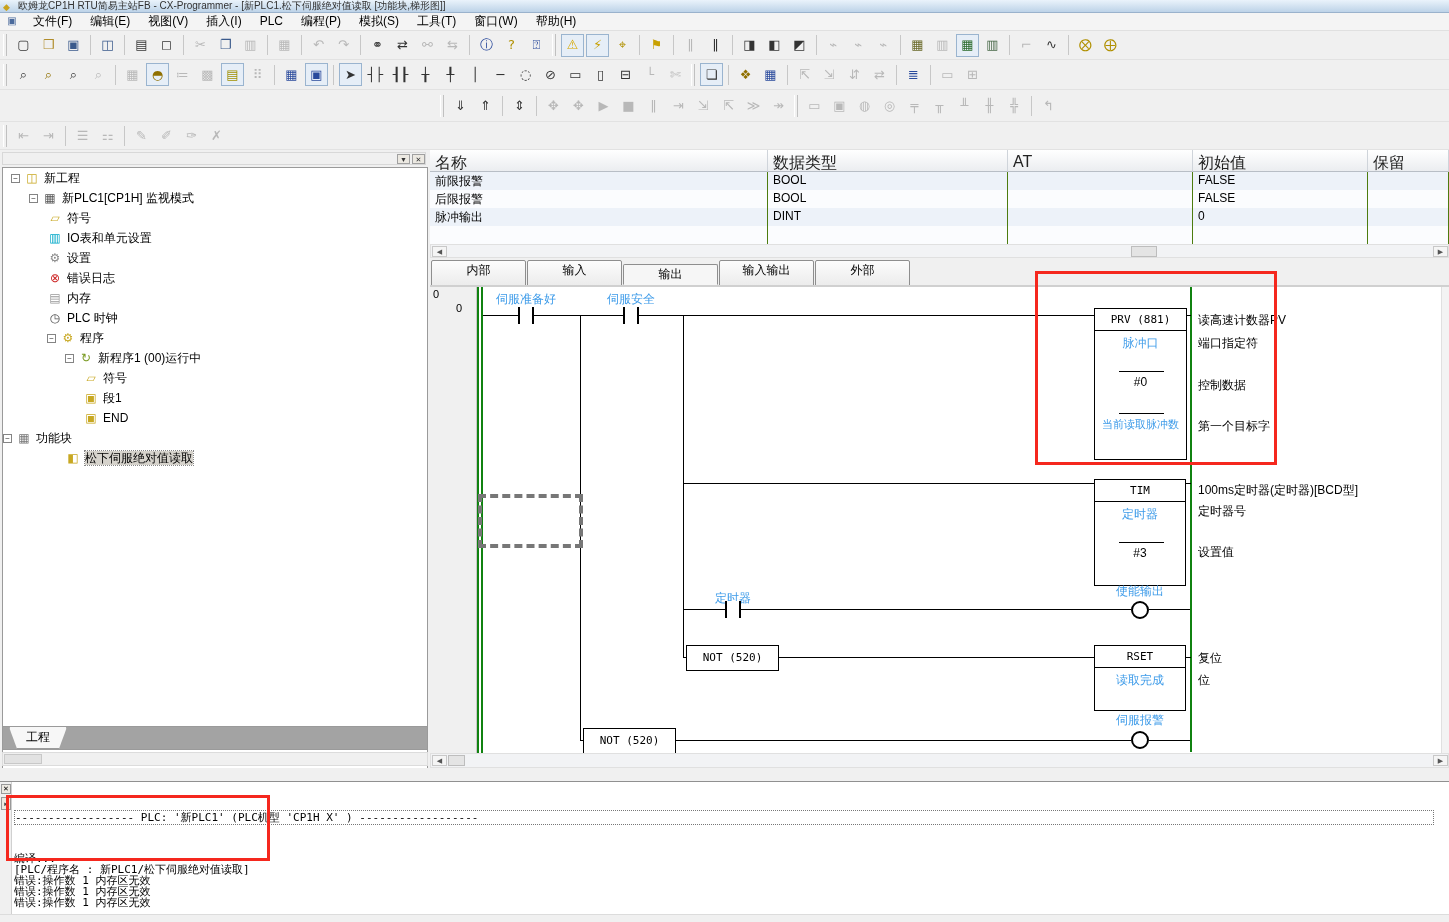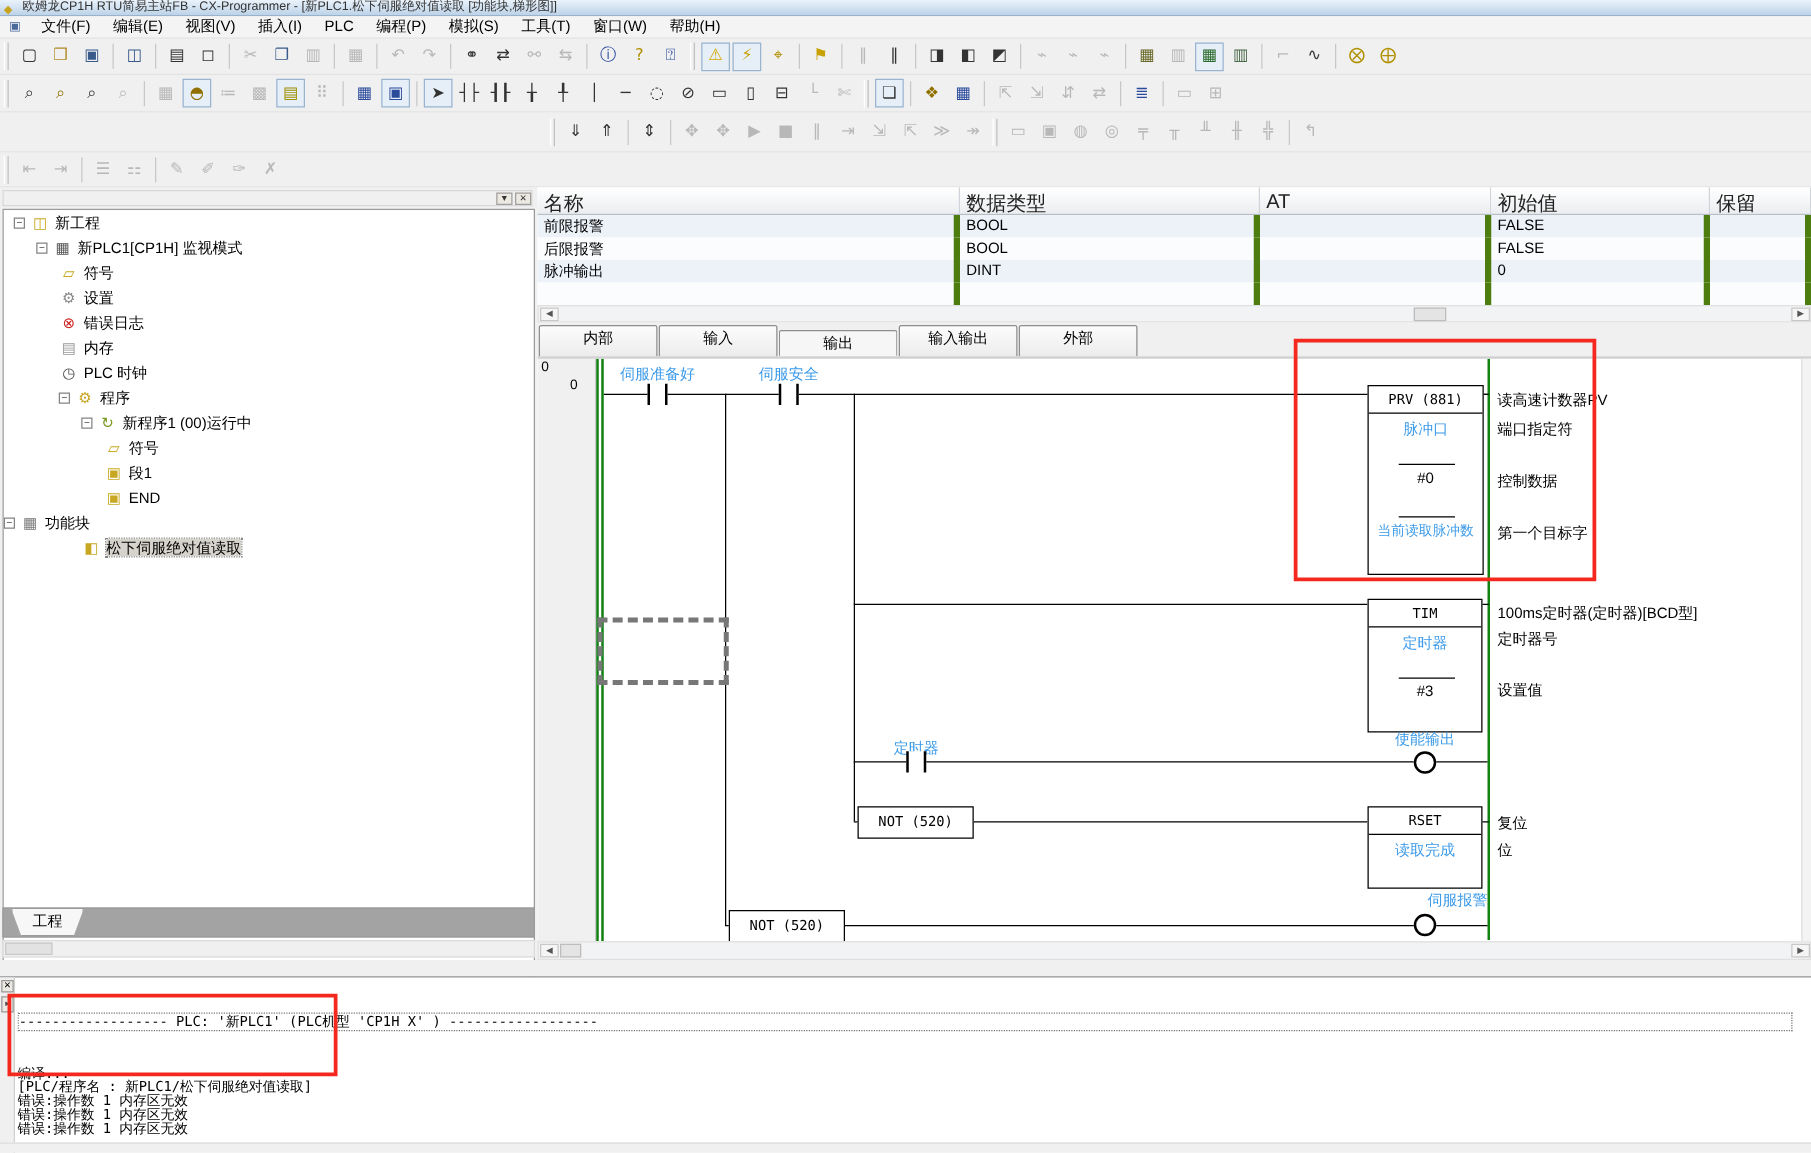--- a/index.html
+++ b/index.html
@@ -58,21 +58,21 @@
   #left-hscroll .thumb { position:absolute; left:1px; top:1px; width:38px; height:10px; background:#e2e2e2; border:1px solid #c8c8c8; }
 
   
   #symtable { position:absolute; left:430px; top:150px; width:1019px; height:94px; background:#fff; }
   .th-row { display:flex; height:22px; }
   .th { height:22px; background:linear-gradient(#ffffff,#ebedf0); border-right:1px solid #cfd4da;
     border-bottom:1px solid #b8bec6; padding:3px 0 0 5px; font-size:16px; color:#222; }
   .tr { display:flex; height:18px; }
   .tr.odd  { background:#edf2f9; }
   .tr.even { background:#fbfcfe; }
-  .td { height:18px; padding:1px 0 16px 5px; font-size:12px; border-right:5px solid #4d7c0f; overflow:hidden; }
+  .td { height:18px; padding:1px 0 16px 5px; font-size:12px; border-right:1px solid #4d7c0f; overflow:hidden; }
 
   #sym-hscroll { position:absolute; left:430px; top:244px; width:1019px; height:14px; background:#f2f3f5; border:1px solid #e0e0e0; }
   .sb-arrow { position:absolute; top:1px; width:15px; height:11px; background:#f5f5f5; border:1px solid #c8c8c8;
     font-size:7px; line-height:10px; text-align:center; color:#555; cursor:default; }
   #sym-hscroll .thumb { position:absolute; left:700px; top:1px; width:26px; height:11px; background:#e4e4e4; border:1px solid #bdbdbd; }
 
   #var-tabs { position:absolute; left:430px; top:258px; width:1019px; height:27px; background:#f0f0f0; display:flex; padding:2px 0 0 1px; }
   .vtab { width:95px; height:32px; margin-right:1px; background:linear-gradient(#fcfcfc,#e8e8e8);
     border:1px solid #8e8e8e; border-radius:2px 2px 0 0; text-align:center; line-height:19px; font-size:12px; cursor:default; }
   .vtab.active { margin-top:4px; height:21px; background:#f6f6f6; border-bottom:1px solid #f6f6f6; }
@@ -292,20 +292,21 @@
 
   <div id="left-panel">
     <div id="tree-toolbar">
       <span class="mini-btn" style="left:394px;">▼</span>
       <span class="mini-btn" style="left:409px;">✕</span>
     </div>
     <div id="tree">
         <div class="tree-item" style="padding-left: 8px;"><span class="expand">−</span><span class="ticon" style="color: rgb(200, 168, 34);">◫</span><span class="tlabel">新工程</span></div>
         <div class="tree-item" style="padding-left: 26px;"><span class="expand">−</span><span class="ticon" style="color: rgb(85, 85, 85);">▦</span><span class="tlabel">新PLC1[CP1H] 监视模式</span></div>
         <div class="tree-item" style="padding-left: 44px;"><span class="ticon" style="color: rgb(200, 168, 34);">▱</span><span class="tlabel">符号</span></div>
+        <div class="tree-item" style="padding-left: 44px;"><span class="ticon" style="color: rgb(0, 168, 200);">▥</span><span class="tlabel">IO表和单元设置</span></div>
         <div class="tree-item" style="padding-left: 44px;"><span class="ticon" style="color: rgb(136, 136, 136);">⚙</span><span class="tlabel">设置</span></div>
         <div class="tree-item" style="padding-left: 44px;"><span class="ticon" style="color: rgb(204, 34, 34);">⊗</span><span class="tlabel">错误日志</span></div>
         <div class="tree-item" style="padding-left: 44px;"><span class="ticon" style="color: rgb(153, 153, 153);">▤</span><span class="tlabel">内存</span></div>
         <div class="tree-item" style="padding-left: 44px;"><span class="ticon" style="color: rgb(85, 85, 85);">◷</span><span class="tlabel">PLC 时钟</span></div>
         <div class="tree-item" style="padding-left: 44px;"><span class="expand">−</span><span class="ticon" style="color: rgb(200, 168, 34);">⚙</span><span class="tlabel">程序</span></div>
         <div class="tree-item" style="padding-left: 62px;"><span class="expand">−</span><span class="ticon" style="color: rgb(122, 154, 34);">↻</span><span class="tlabel">新程序1 (00)运行中</span></div>
         <div class="tree-item" style="padding-left: 80px;"><span class="ticon" style="color: rgb(200, 168, 34);">▱</span><span class="tlabel">符号</span></div>
         <div class="tree-item" style="padding-left: 80px;"><span class="ticon" style="color: rgb(200, 168, 34);">▣</span><span class="tlabel">段1</span></div>
         <div class="tree-item" style="padding-left: 80px;"><span class="ticon" style="color: rgb(200, 168, 34);">▣</span><span class="tlabel">END</span></div>
         <div class="tree-item" style=""><span class="expand">−</span><span class="ticon" style="color: rgb(119, 119, 119);">▦</span><span class="tlabel">功能块</span></div>
@@ -434,21 +435,21 @@
     </div>
     <div class="wireh" style="left:756px;top:370px;width:5px;"></div>
     <span class="lcomment" style="top:363px;">复位</span>
     <span class="lcomment" style="top:385px;">位</span>
 
     <div class="wireh" style="left:150px;top:453px;width:4px;"></div>
     <div class="notblock" style="left:153px;top:441px;width:93px;height:26px;">
       <span>NOT (520)</span>
     </div>
     <div class="wireh" style="left:246px;top:453px;width:455px;"></div>
-    <span class="llabel" style="left:660px;top:425px;text-align:right;">伺服报警</span>
+    <span class="llabel" style="left:660px;top:425px;">伺服报警</span>
     <div class="coil" style="left:701px;top:444px;"></div>
     <div class="wireh" style="left:719px;top:453px;width:41px;"></div>
   </div>
 
   <div id="ladder-hscroll">
     <span class="sb-arrow" style="left:1px;">◀</span>
     <span class="thumb"></span>
     <span class="sb-arrow" style="left:1002px;">▶</span>
   </div>
   <div id="ladder-vscroll"></div>

